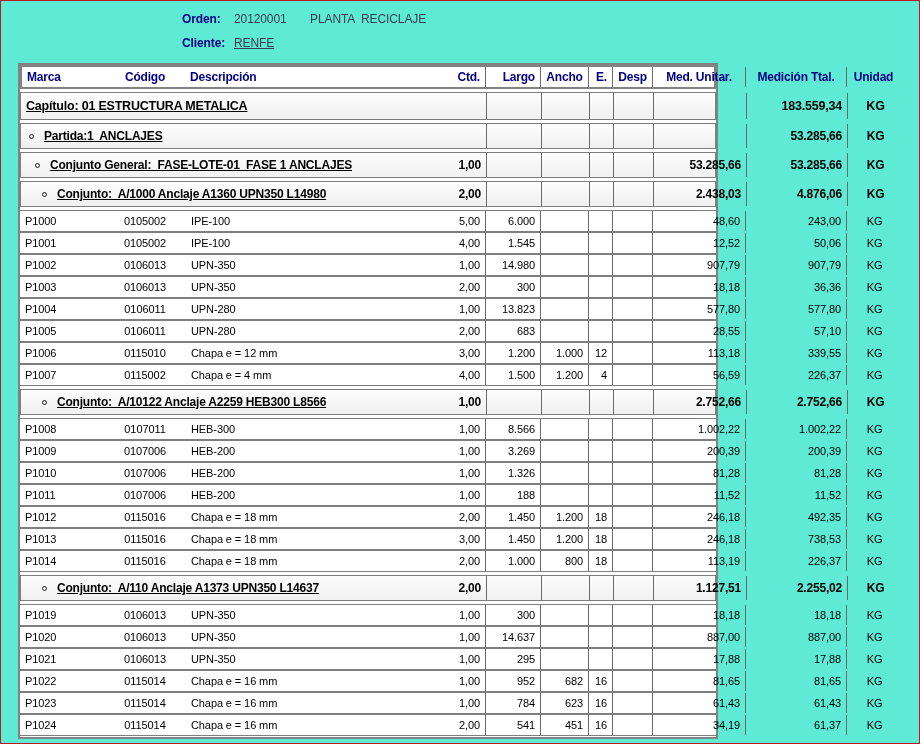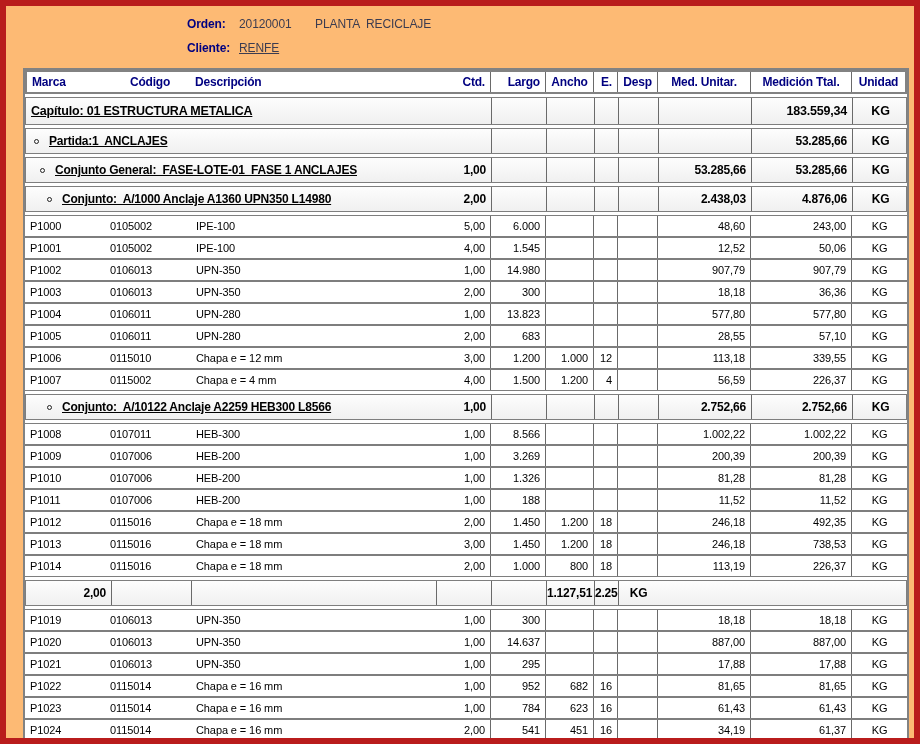--- a/index.html
+++ b/index.html
@@ -7,36 +7,36 @@
     --cols-head: 83px 80px 245px 55px 55px 48px 24px 40px 93px 101px 54px;
     --navy:#000080;
     --grid:#6a6a6a;
     --rowline:#7e7e7e;
     --outer:#828282;
   }
   *{margin:0;padding:0;box-sizing:border-box;}
   html,body{background:#fff;}
   body{font-family:"Liberation Sans","DejaVu Sans",sans-serif;}
   .window{
-    position:relative;width:920px;height:744px;background:#fdba74;
-    border:6px solid #b91c1c;overflow:hidden;
+    position:relative;width:920px;height:744px;background:#5eead4;
+    border:1px solid #b91c1c;overflow:hidden;
   }
   
   .fld{position:absolute;font-size:12px;letter-spacing:-0.1px;white-space:pre;}
   .fld.lbl{color:var(--navy);font-weight:bold;}
   .fld.val{color:#3c3c50;}
   #orden-label{left:181px;top:11px;}
   #orden-value{left:233px;top:11px;}
   #orden-name{left:309px;top:11px;}
   #cliente-label{left:181px;top:35px;}
   #cliente-value{left:233px;top:35px;text-decoration:underline;}
 
   
   .tablewrap{
-    position:absolute;left:17px;top:62px;width:886px;
+    position:absolute;left:17px;top:62px;width:700px;
     border:2px solid var(--outer);background:#fff;padding-bottom:1px;
   }
   .thead{
     display:grid;grid-template-columns:var(--cols-head);
     height:24px;line-height:20px;border:2px solid var(--outer);
     color:var(--navy);font-weight:bold;font-size:12px;letter-spacing:-0.2px;
     background:#fff;margin-bottom:3px;
   }
   .hcell{overflow:hidden;white-space:nowrap;}
   .vsep{border-left:1px solid var(--grid);}
@@ -52,21 +52,21 @@
   .trow.item{height:22px;line-height:20px;}
   .trow.group{
     height:26px;line-height:24px;margin:3px 0;
     border:1px solid var(--rowline);
     background:linear-gradient(180deg,#fdfdfd 0%,#f0f0f0 100%);
     font-weight:bold;font-size:12px;letter-spacing:-0.2px;
   }
   .trow.group.lvl0{height:28px;line-height:26px;font-size:12.5px;}
   .cell{overflow:hidden;white-space:nowrap;}
   .cell.marca{padding-left:5px;}
-  .cell.codigo{}
+  .cell.codigo{text-align:center;}
   .cell.desc{padding-left:6px;}
   .cell.num{text-align:right;padding-right:5px;}
   .cell.un{text-align:center;}
   .gcell{grid-column:1 / span 3;display:flex;align-items:center;text-decoration:underline;}
   .gtext{white-space:pre;}
   .lvl0 .gtext{padding-left:5px;}
   .bullet{
     display:inline-block;width:5px;height:5px;border:1px solid #222;
     border-radius:50%;background:transparent;flex:none;margin-right:10px;
   }
@@ -358,20 +358,24 @@
           <div class="cell num">2,00</div>
           <div class="cell num vsep">1.000</div>
           <div class="cell num vsep">800</div>
           <div class="cell num vsep">18</div>
           <div class="cell num vsep"></div>
           <div class="cell num vsep">113,19</div>
           <div class="cell num vsep">226,37</div>
           <div class="cell un vsep">KG</div>
         </div>
         <div class="trow group lvl3">
+          <div class="cell gcell">
+            <div class="bullet"></div>
+            <div class="gtext">Conjunto:  A/110 Anclaje A1373 UPN350 L14637</div>
+          </div>
           <div class="cell num">2,00</div>
           <div class="cell num vsep"></div>
           <div class="cell num vsep"></div>
           <div class="cell num vsep"></div>
           <div class="cell num vsep"></div>
           <div class="cell num vsep">1.127,51</div>
           <div class="cell num vsep">2.255,02</div>
           <div class="cell un vsep">KG</div>
         </div>
         <div class="trow item">

